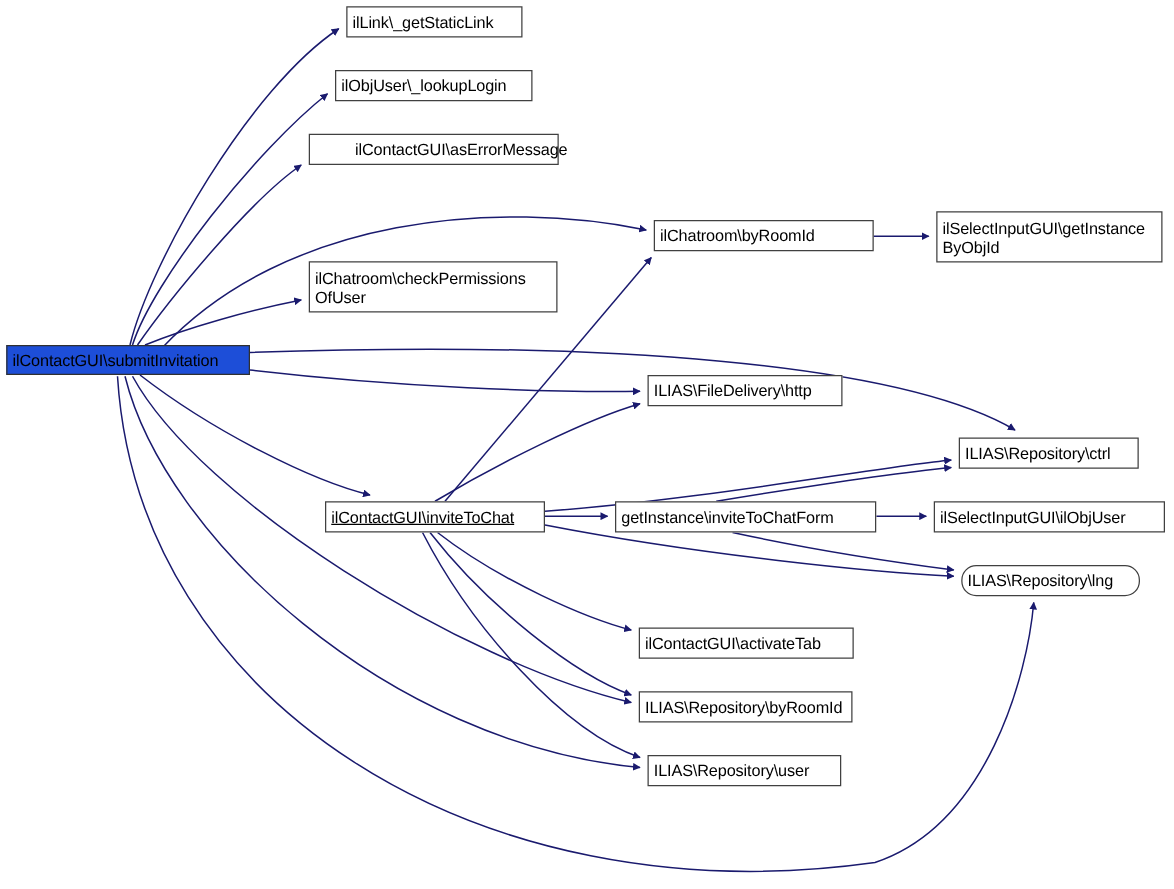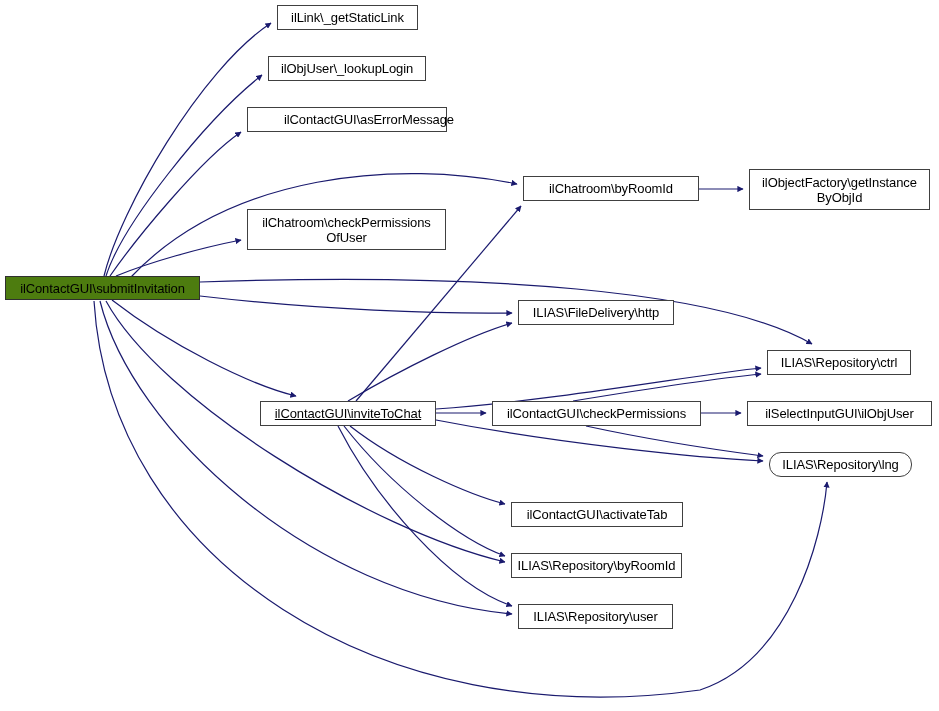--- a/index.html
+++ b/index.html
@@ -24,29 +24,28 @@
     pointer-events: none;
   }
   .node {
     position: absolute;
     box-sizing: border-box;
     border: 1px solid #404040;
     background: #ffffff;
     color: #000000;
     font-size: 13px;
     line-height: 15px;
-    text-align: center;
     display: flex;
     align-items: center;
     justify-content: center;
     white-space: pre-line;
     letter-spacing: -0.1px;
   }
   .node.root {
-    background: #4d7c0f;
+    background: #1d4ed8;
     border: 1px solid #303030;
   }
   .node-label {
     display: block;
     width: 100%;
     padding: 0 4px;
     box-sizing: border-box;
   }
 </style>
 </head>
@@ -86,25 +85,25 @@
       </g>
   </svg>
   <div id="nodes">
       <div class="node root" style="left: 5px; top: 276px; width: 195px; height: 24px;"><span class="node-label">ilContactGUI\submitInvitation</span></div>
       <div class="node" style="left: 277px; top: 5px; width: 141px; height: 25px;"><span class="node-label">ilLink\_getStaticLink</span></div>
       <div class="node" style="left: 268px; top: 56px; width: 158px; height: 25px;"><span class="node-label">ilObjUser\_lookupLogin</span></div>
       <div class="node" style="left: 247px; top: 107px; width: 200px; height: 25px; padding-left: 32px;"><span class="node-label">ilContactGUI\asErrorMessage</span></div>
       <div class="node" style="left: 247px; top: 209px; width: 199px; height: 41px;"><span class="node-label">ilChatroom\checkPermissions
 OfUser</span></div>
       <div class="node" style="left: 523px; top: 176px; width: 176px; height: 25px;"><span class="node-label">ilChatroom\byRoomId</span></div>
-      <div class="node" style="left: 749px; top: 169px; width: 181px; height: 41px;"><span class="node-label">ilObjectFactory\getInstance
+      <div class="node" style="left: 749px; top: 169px; width: 181px; height: 41px;"><span class="node-label">ilSelectInputGUI\getInstance
 ByObjId</span></div>
       <div class="node" style="left: 518px; top: 300px; width: 156px; height: 25px;"><span class="node-label">ILIAS\FileDelivery\http</span></div>
       <div class="node" style="left: 767px; top: 350px; width: 144px; height: 25px;"><span class="node-label">ILIAS\Repository\ctrl</span></div>
       <div class="node" style="left: 260px; top: 401px; width: 176px; height: 25px; text-decoration: underline;"><span class="node-label">ilContactGUI\inviteToChat</span></div>
-      <div class="node" style="left: 492px; top: 401px; width: 209px; height: 25px;"><span class="node-label">ilContactGUI\checkPermissions</span></div>
+      <div class="node" style="left: 492px; top: 401px; width: 209px; height: 25px;"><span class="node-label">getInstance\inviteToChatForm</span></div>
       <div class="node" style="left: 747px; top: 401px; width: 185px; height: 25px;"><span class="node-label">ilSelectInputGUI\ilObjUser</span></div>
       <div class="node" style="left: 769px; top: 452px; width: 143px; height: 25px; border-radius: 12px;"><span class="node-label">ILIAS\Repository\lng</span></div>
       <div class="node" style="left: 511px; top: 502px; width: 172px; height: 25px;"><span class="node-label">ilContactGUI\activateTab</span></div>
       <div class="node" style="left: 511px; top: 553px; width: 171px; height: 25px;"><span class="node-label">ILIAS\Repository\byRoomId</span></div>
       <div class="node" style="left: 518px; top: 604px; width: 155px; height: 25px;"><span class="node-label">ILIAS\Repository\user</span></div>
     </div>
 </div>
 
 </body></html>

